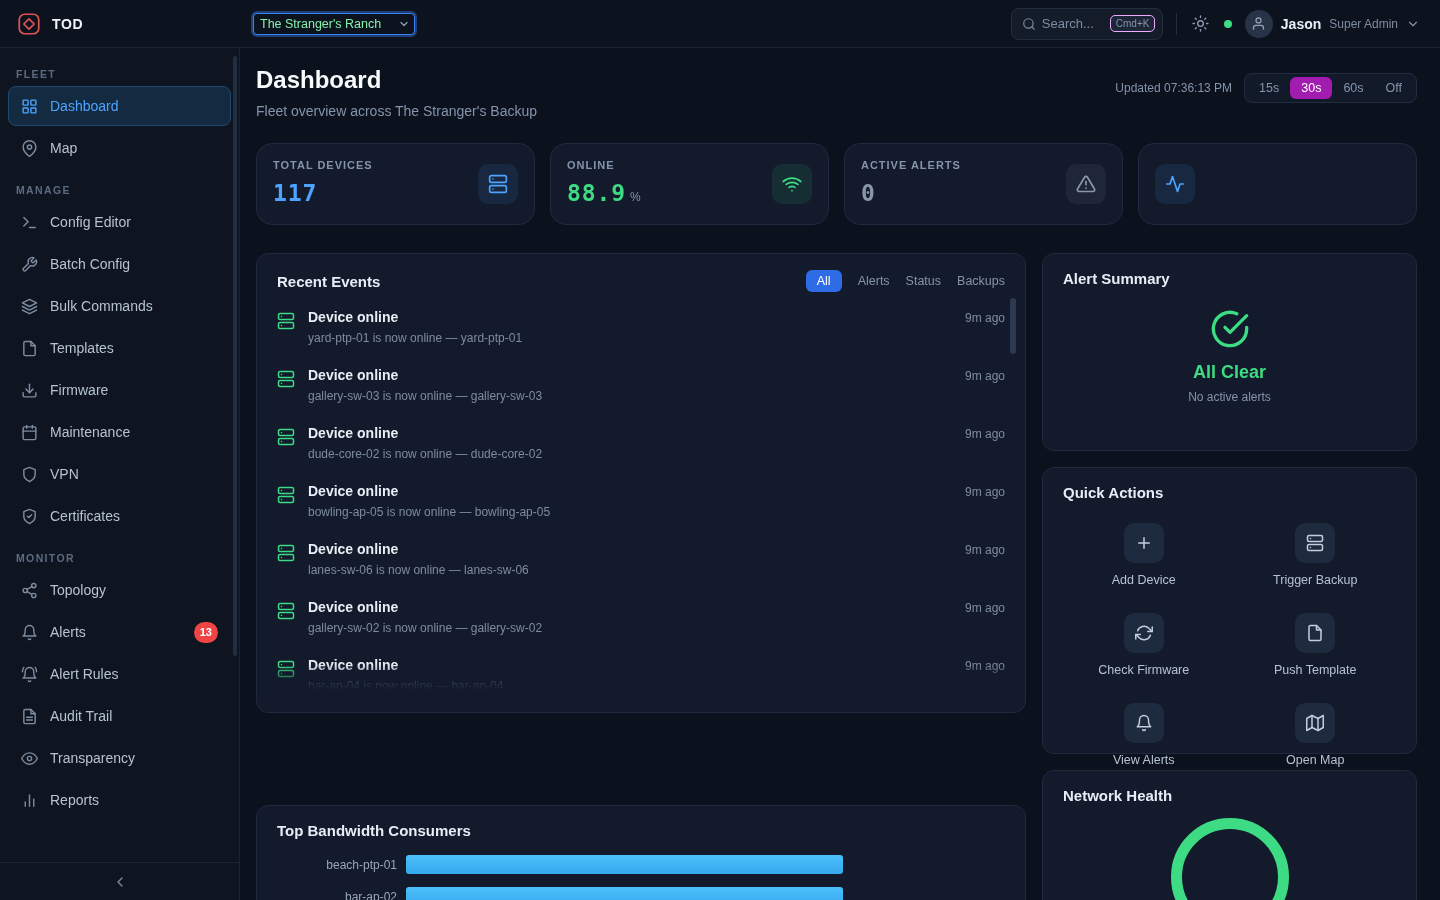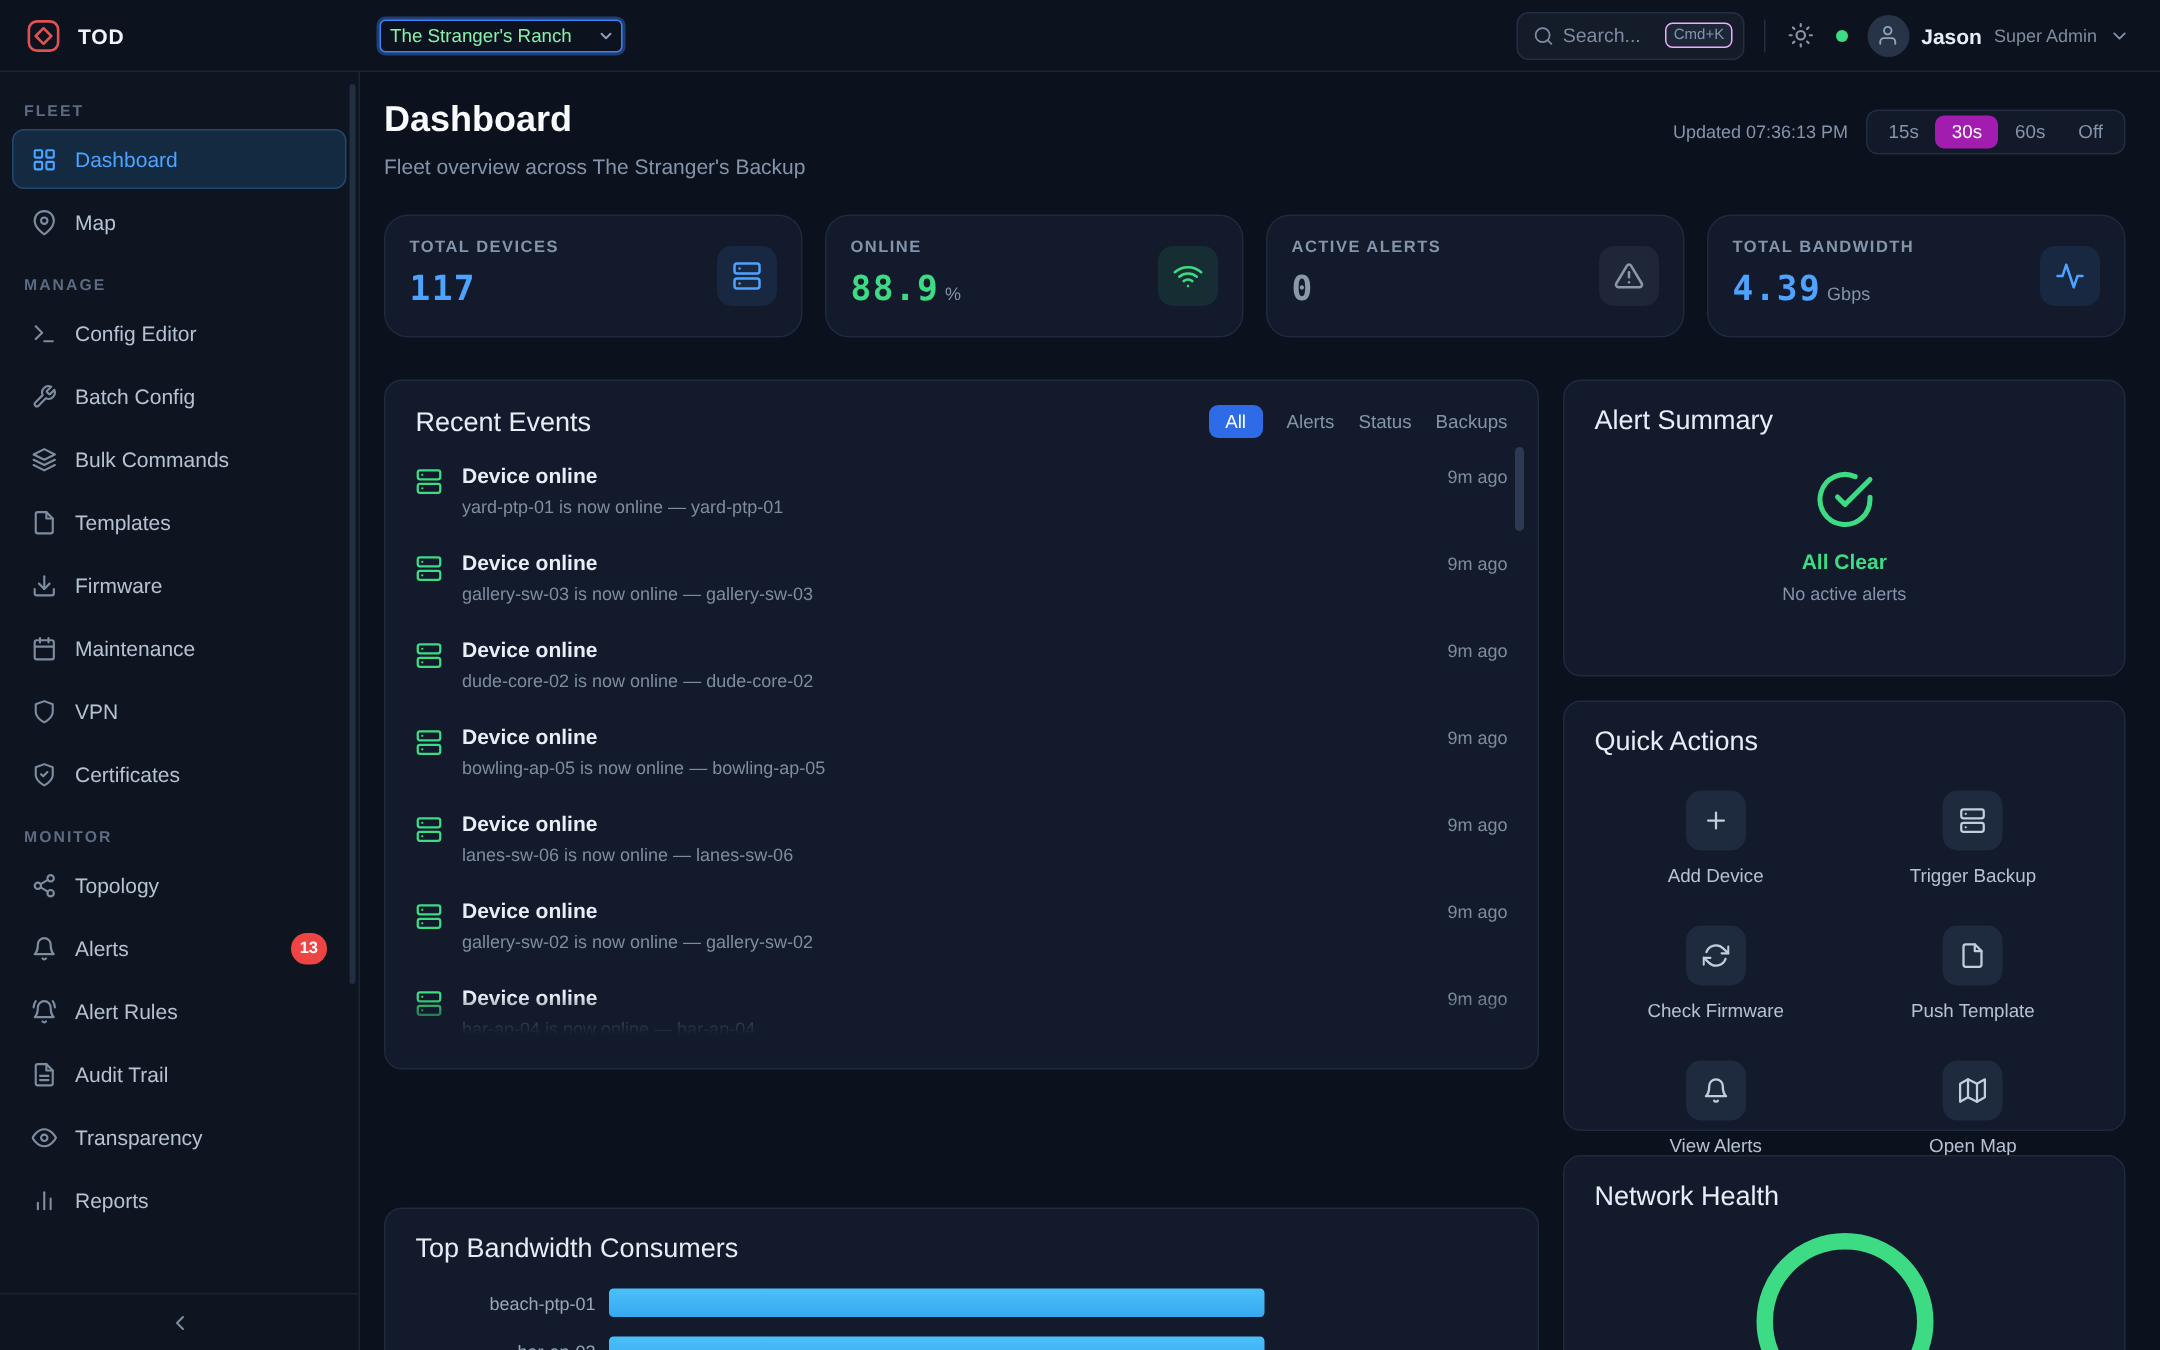--- a/index.html
+++ b/index.html
@@ -96,42 +96,42 @@
   .stat-icon { width: 40px; height: 40px; border-radius: 10px; display: flex; align-items: center; justify-content: center; align-self: center; flex: none; }
   .c-blue { color: #4da3ff; } .bg-blue { background: rgba(77,163,255,.1); }
   .c-green { color: #3ddc84; } .bg-green { background: rgba(61,220,132,.1); }
   .c-gray { color: #8b98a9; } .bg-gray { background: rgba(139,152,169,.1); }
 
   
   .cols { display: flex; gap: 16px; align-items: flex-start; }
   .col-left { width: 770px; flex: none; }
   .col-right { width: 375px; flex: none; }
   .panel { background: #121a2b; border: 1px solid #1f2a3e; border-radius: 12px; padding: 16px 20px; position: relative; }
-  .panel-title { font-size: 18px; font-weight: 400; color: #e6edf6; }
+  .panel-title { font-size: 15px; font-weight: 700; color: #e6edf6; }
 
   
   .events-panel { height: 460px; overflow: hidden; }
   .events-head { display: flex; align-items: center; justify-content: space-between; }
   .filters { display: flex; align-items: center; gap: 16px; }
   .filter { font-size: 12.5px; color: #8494ab; cursor: pointer; background: none; border: 0; font-family: inherit; padding: 0; }
   .filter.active { background: #2e6be6; color: #fff; border-radius: 6px; padding: 4px 11px; }
   .events-list { margin-top: 6px; height: 392px; overflow: hidden; position: relative; }
   .event { display: flex; gap: 13px; padding: 11px 0; align-items: flex-start; }
   .event > svg { color: #3ddc84; margin-top: 3px; flex: none; }
   .event-title { font-size: 14px; font-weight: 600; color: #e8eef6; }
   .event-detail { font-size: 12px; color: #7e8ca0; margin-top: 6px; }
   .event-time { margin-left: auto; font-size: 12px; color: #7e8ca0; white-space: nowrap; padding-top: 2px; }
   .events-fade { position: absolute; left: 0; right: 0; bottom: 0; height: 26px; background: linear-gradient(rgba(18,26,43,0), #121a2b); pointer-events: none; }
   .events-scrollbar { position: absolute; right: 9px; top: 44px; width: 6px; height: 56px; background: #2c3950; border-radius: 3px; cursor: grab; }
 
   
   .alert-panel { height: 198px; }
   .alert-center { display: flex; flex-direction: column; align-items: center; margin-top: 22px; }
   .alert-center svg { color: #3ddc84; }
-  .alert-status { color: #3ddc84; font-size: 14px; font-weight: 700; margin-top: 13px; }
+  .alert-status { color: #3ddc84; font-size: 18px; font-weight: 700; margin-top: 13px; }
   .alert-detail { color: #8494ab; font-size: 12px; margin-top: 7px; }
 
   
   .qa-panel { height: 287px; margin-top: 16px; }
   .qa-grid { display: grid; grid-template-columns: 1fr 1fr; gap: 26px 10px; margin-top: 22px; }
   .qa-item { display: flex; flex-direction: column; align-items: center; background: none; border: 0; cursor: pointer; font-family: inherit; }
   .qa-icon { width: 40px; height: 40px; border-radius: 10px; background: #1e2a3e; display: flex; align-items: center; justify-content: center; color: #c3cedd; }
   .qa-label { font-size: 12.5px; color: #b6c2d2; margin-top: 10px; }
 
   
@@ -430,24 +430,20 @@
       <span class="stat-icon bg-gray c-gray">
         <svg width="20" height="20" viewBox="0 0 24 24" fill="none" stroke="currentColor" stroke-width="2" stroke-linecap="round" stroke-linejoin="round">
             <path d="M10.29 3.86L1.82 18a2 2 0 0 0 1.71 3h16.94a2 2 0 0 0 1.71-3L13.71 3.86a2 2 0 0 0-3.42 0z"></path>
             <line x1="12" y1="9" x2="12" y2="13"></line>
             <line x1="12" y1="17" x2="12.01" y2="17"></line>
           </svg>
       </span>
     </div>
 
     <div class="stat-card">
-      <div>
-        <div class="stat-label">TOTAL BANDWIDTH</div>
-        <div class="stat-value c-blue"><span>4.39</span><span class="stat-unit">Gbps</span></div>
-      </div>
       <span class="stat-icon bg-blue c-blue">
         <svg width="20" height="20" viewBox="0 0 24 24" fill="none" stroke="currentColor" stroke-width="2" stroke-linecap="round" stroke-linejoin="round">
             <polyline points="22 12 18 12 15 21 9 3 6 12 2 12"></polyline>
           </svg>
       </span>
     </div>
   </div>
 
   <div class="cols">
 

